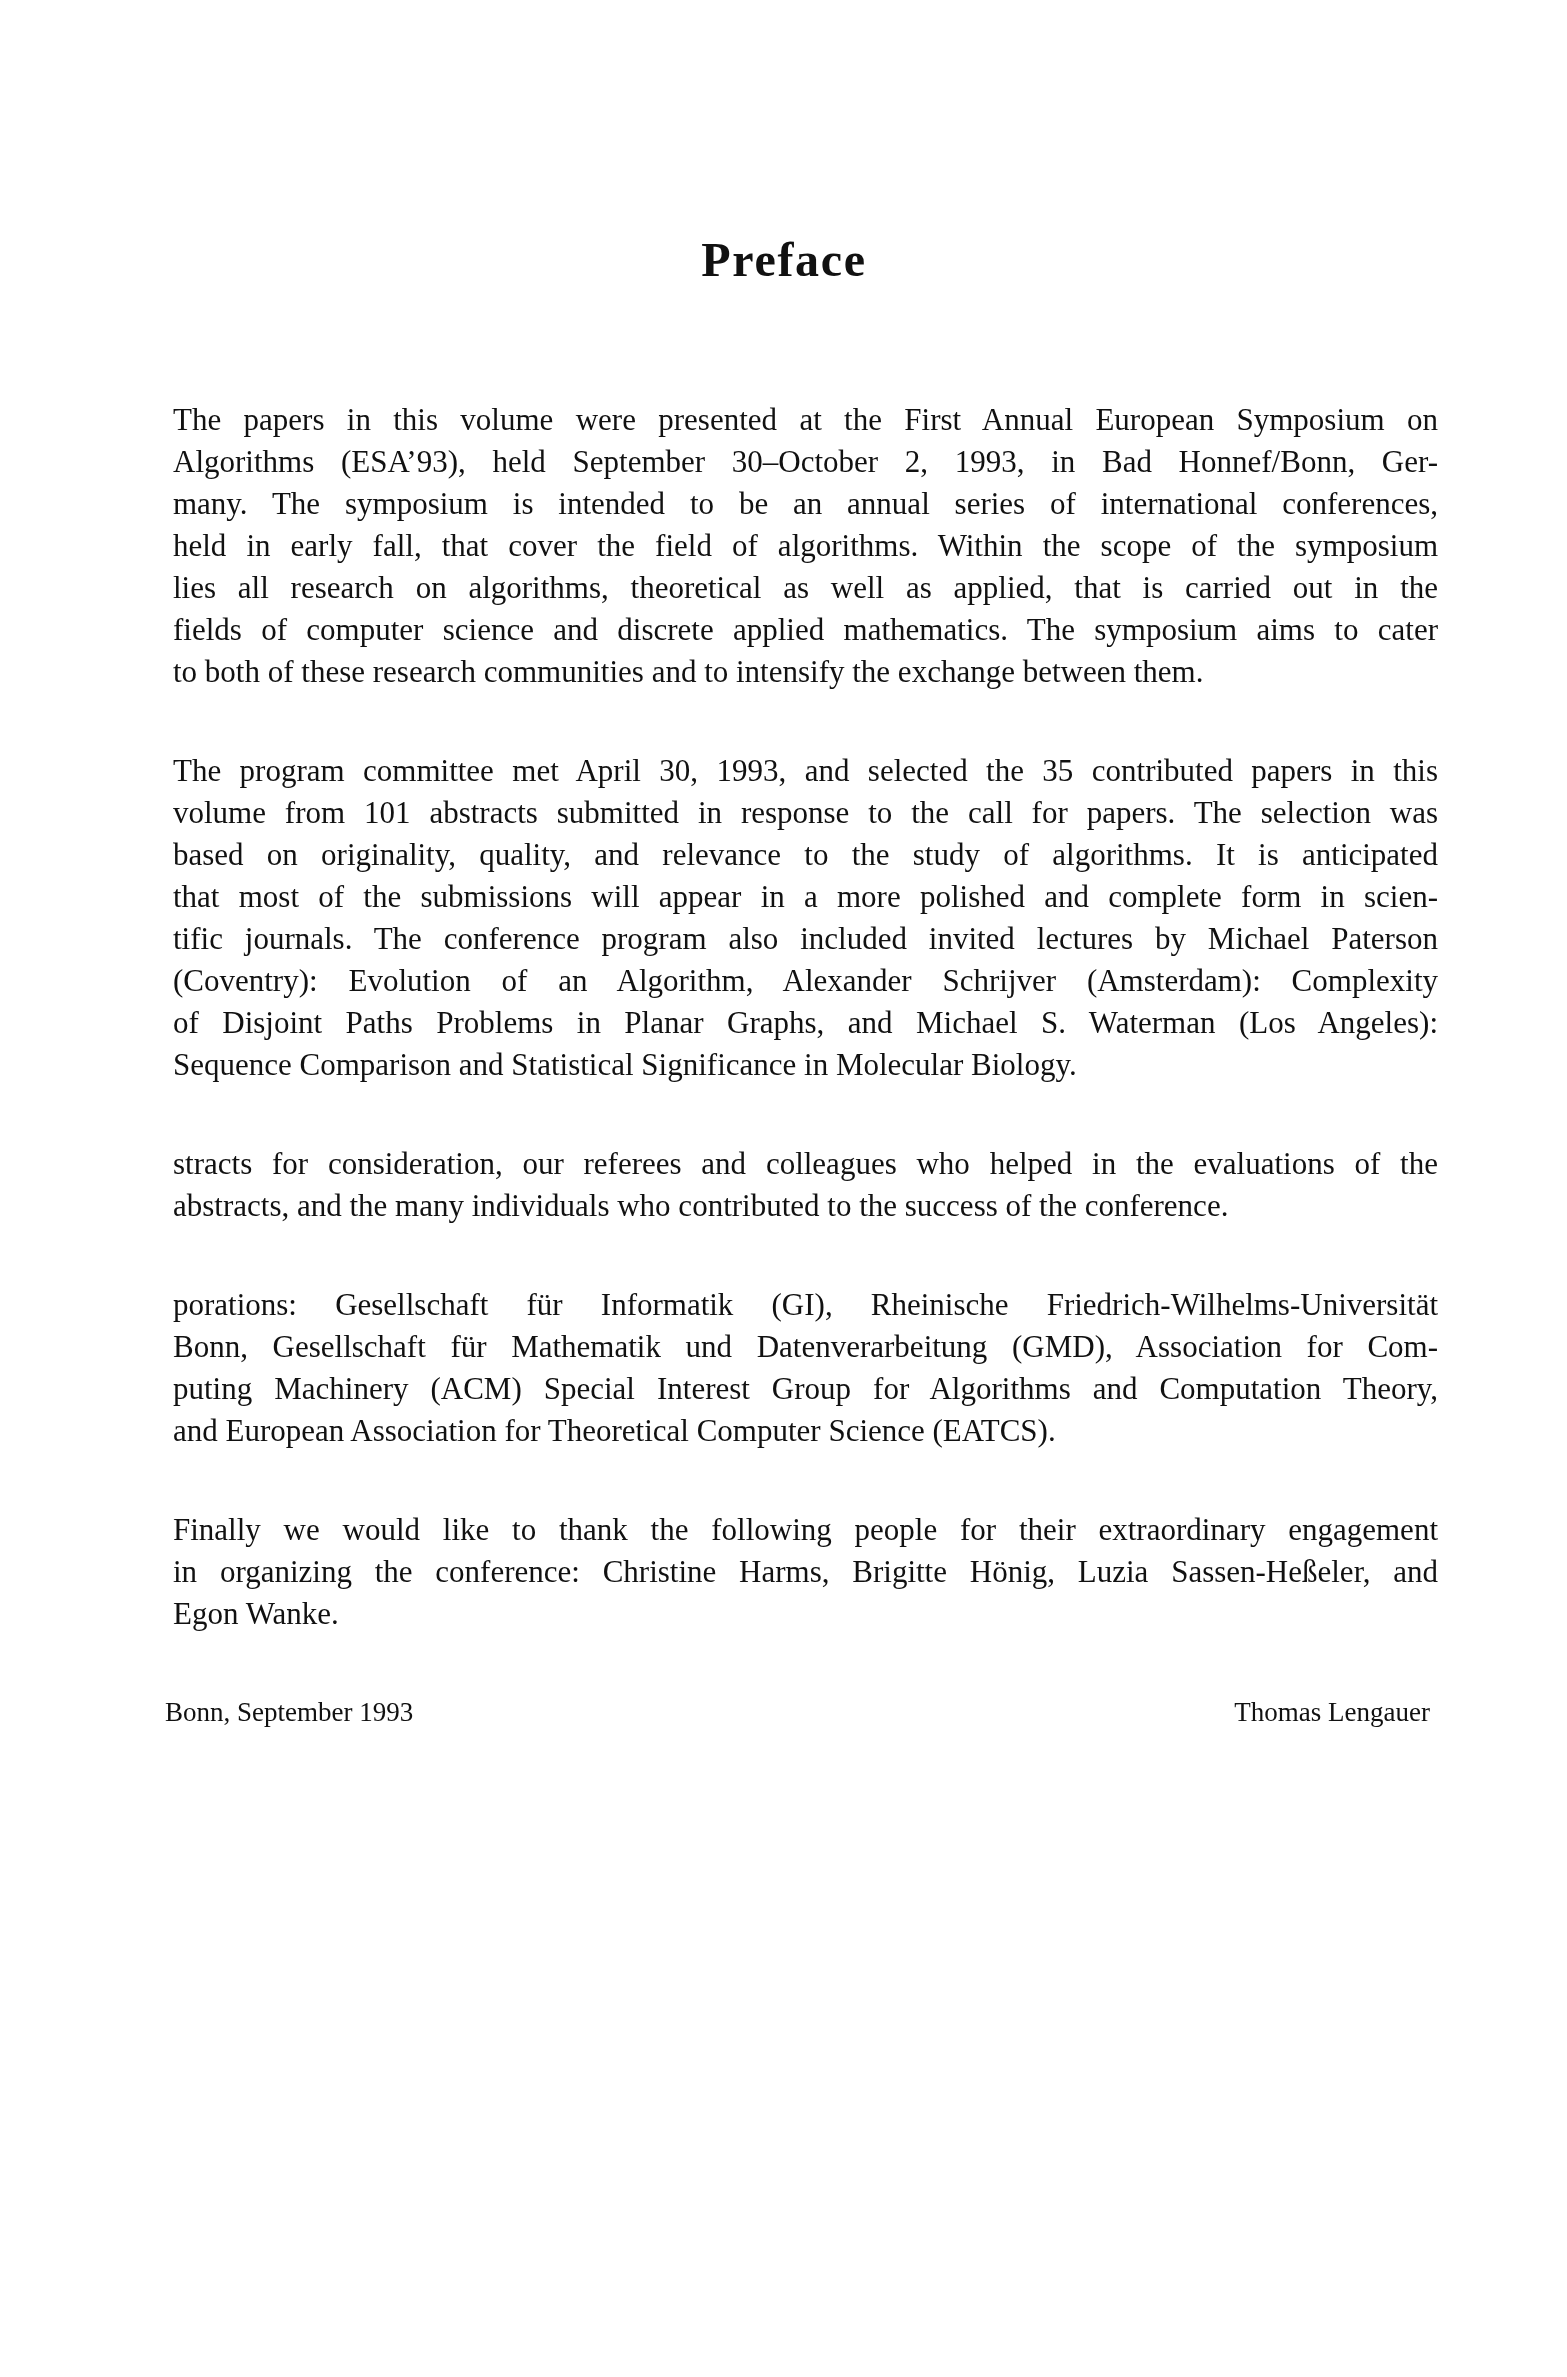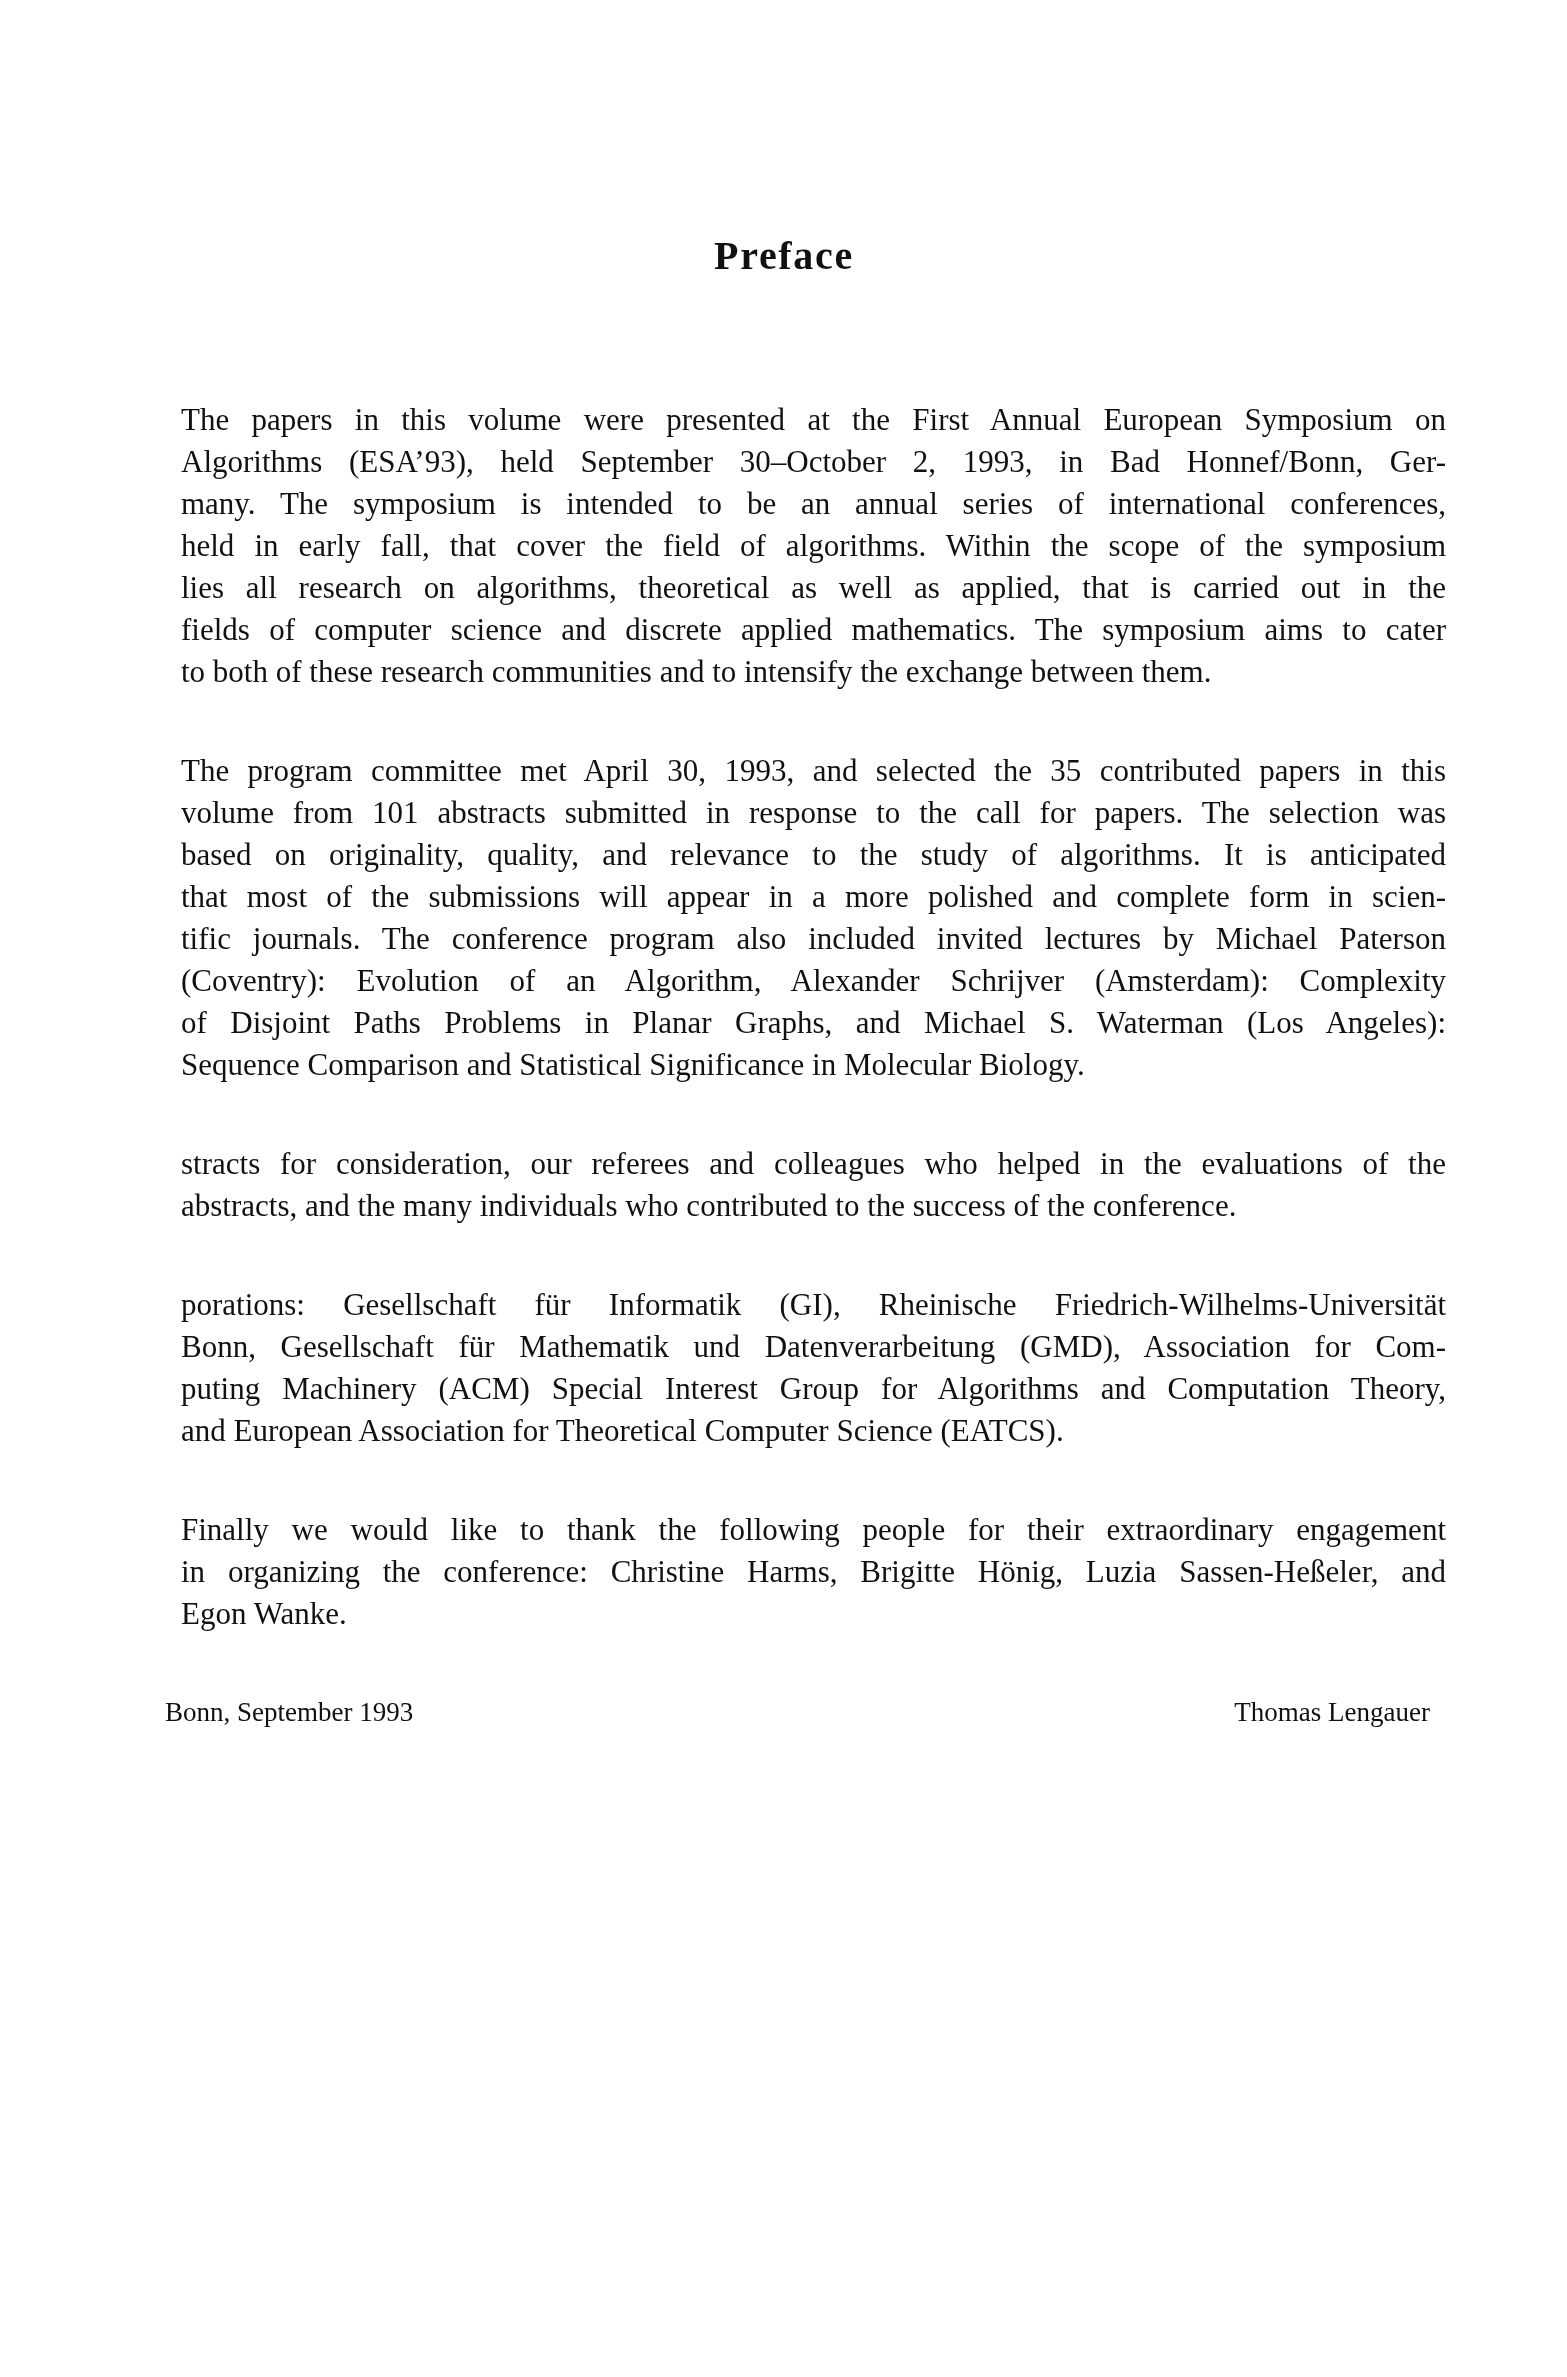--- a/index.html
+++ b/index.html
@@ -14,34 +14,34 @@
     overflow: hidden;
     font-family: "Liberation Serif", "DejaVu Serif", serif;
     color: #111111;
   }
   .page-title {
     position: absolute;
     left: 0;
     width: 1568px;
     top: 236px;
     text-align: center;
-    font-size: 40px;
+    font-size: 48px;
     font-weight: bold;
     letter-spacing: 1.7px;
     line-height: 1;
     margin: 0;
   }
   .body-text {
     position: absolute;
     left: 165px;
     width: 1265px;
     top: 399px;
   }
   .para {
-    margin: 0 0 57px 16px;
+    margin: 0 0 57px 8px;
   }
   .line {
     display: block;
     font-size: 31px;
     line-height: 42px;
     height: 42px;
     white-space: nowrap;
     text-align: justify;
     text-align-last: justify;
     transform-origin: left center;

